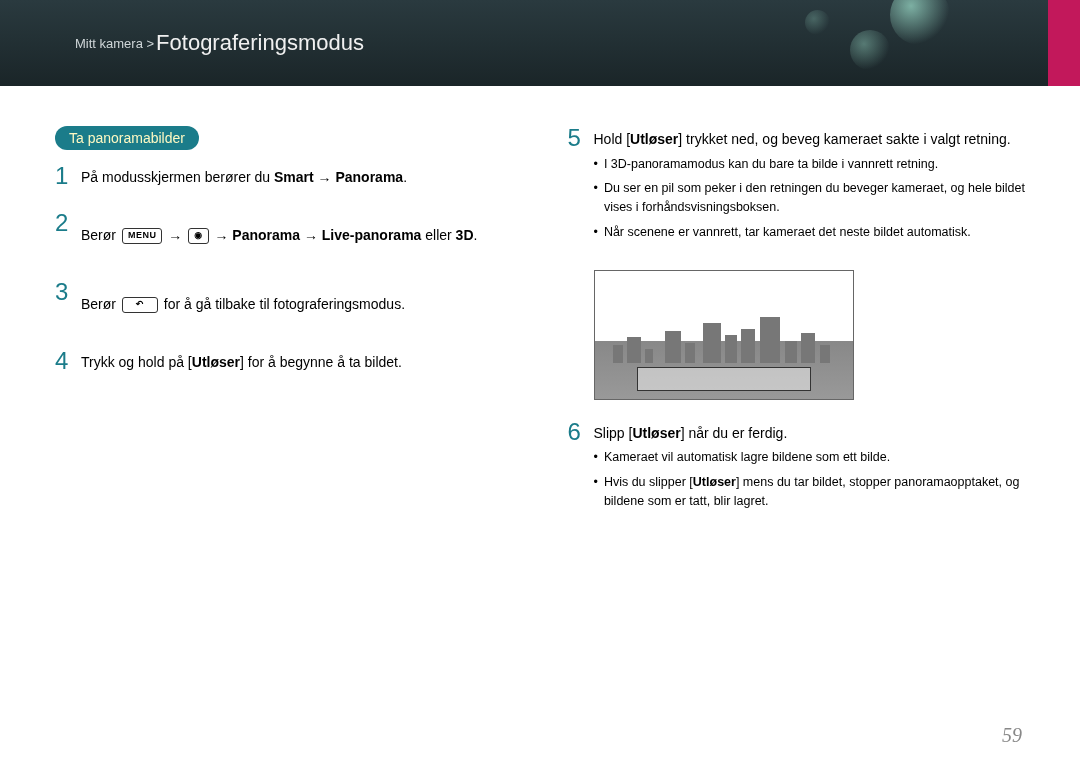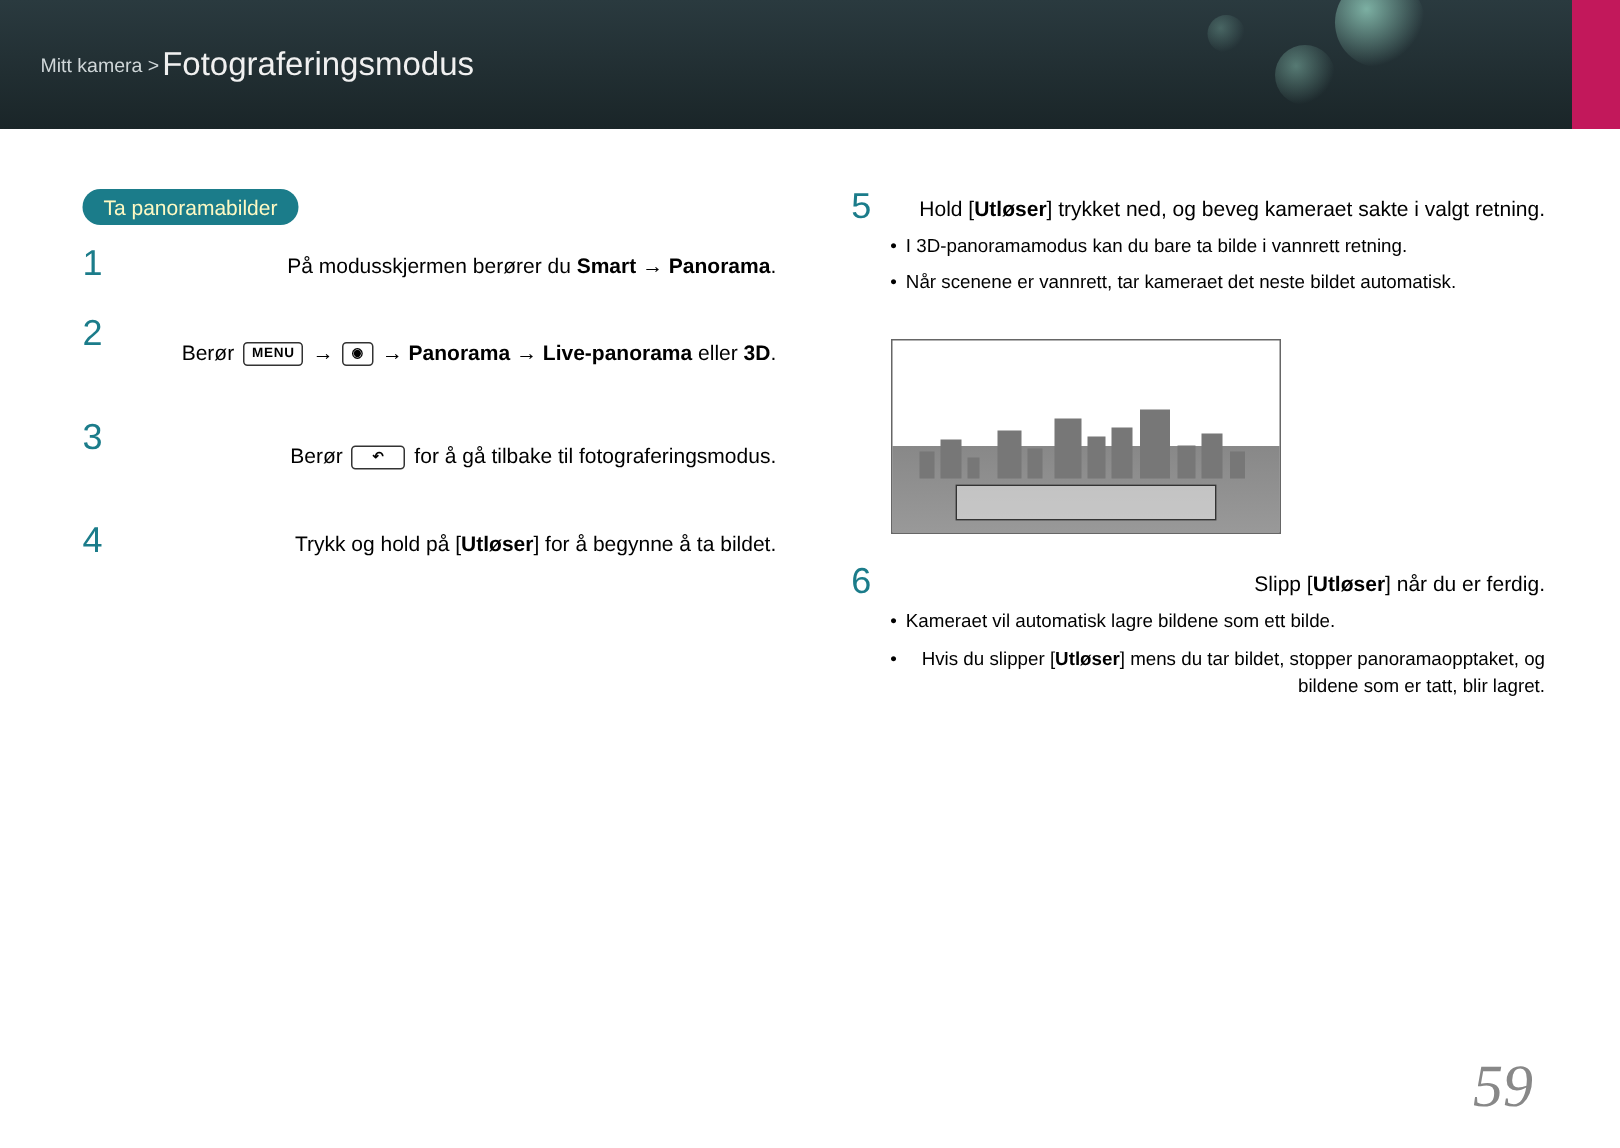--- a/index.html
+++ b/index.html
@@ -3,21 +3,21 @@
 <meta charset="utf-8">
 <style>
   * { box-sizing: border-box; margin: 0; padding: 0; }
   body { font-family: 'Segoe UI', 'Helvetica Neue', sans-serif; background: #fff; width: 1080px; height: 765px; position: relative; overflow: hidden; color: #000; }
   .header {
     height: 86px;
     background: linear-gradient(to bottom, #2a3a3f 0%, #1a2528 100%);
     position: relative;
     display: flex;
     align-items: center;
-    padding-left: 27px;
+    padding-left: 75px;
     overflow: hidden;
   }
   .breadcrumb { color: #cfd6d8; font-size: 13px; }
   .title { color: #f0f0f0; font-size: 22px; font-weight: 300; margin-left: 2px;}
   .header-accent {
     position: absolute; right: 0; top: 0; width: 32px; height: 86px; background: #c2185b;
   }
   .orb { position:absolute; border-radius:50%; background: radial-gradient(circle at 35% 35%, rgba(180,255,230,0.6), rgba(0,80,60,0) 70%); }
   .orb1 { width:60px; height:60px; right:130px; top:-15px; }
   .orb2 { width:40px; height:40px; right:190px; top:30px; opacity:.6;}
@@ -28,21 +28,21 @@
     gap: 50px;
   }
   .col { flex: 1; }
   .pill {
     display: inline-block; background: #1b7c8a; color: #fef9c3; font-size: 14px; font-weight: 500;
     padding: 4px 14px; border-radius: 12px; margin-bottom: 14px;
   }
   .intro { font-size: 12.5px; line-height: 1.5; color: #222; margin-bottom: 28px; }
   .step { display: flex; margin-bottom: 22px; font-size: 14px; line-height: 1.55; }
   .stepnum { font-size: 24px; font-weight: 300; color: #1b7c8a; font-family: 'Segoe UI Light', sans-serif; width: 26px; flex-shrink:0; line-height:1;}
-  .steptext { flex:1; padding-top:3px;text-align:right;}
+  .steptext { flex:1; padding-top:3px;}
   .bold { font-weight: 700; }
   .keycap {
     display: inline-flex; align-items:center; justify-content:center;
     border: 1px solid #333; border-radius: 3px;
     font-size: 9px; font-weight:700; letter-spacing:.5px;
     padding: 1px 5px; margin: 14px 2px; vertical-align: middle;
     background:#fff; min-width:20px; height:16px; line-height:1;
   }
   .bullets { list-style: none; padding-left: 0; margin-top:4px;}
   .bullets li { font-size: 12.5px; line-height:1.5; margin-bottom:6px; display:flex;}
@@ -53,21 +53,21 @@
     overflow:hidden;
   }
   .skyline { position:absolute; bottom:36px; left:0; right:0; height:40px;}
   .skyline span { position:absolute; bottom:0; background:#777;}
   .b1{left:18px;width:10px;height:18px}.b2{left:32px;width:14px;height:26px}.b3{left:50px;width:8px;height:14px}
   .b4{left:70px;width:16px;height:32px}.b5{left:90px;width:10px;height:20px}.b6{left:108px;width:18px;height:40px}
   .b7{left:130px;width:12px;height:28px}.b8{left:146px;width:14px;height:34px}.b9{left:165px;width:20px;height:46px}
   .b10{left:190px;width:12px;height:22px}.b11{left:206px;width:14px;height:30px}.b12{left:225px;width:10px;height:18px}
   .strip { position:absolute; bottom:8px; left:42px; right:42px; height:24px; border:1.5px solid #333; background:rgba(230,230,230,.6);}
   .pagenum {
-    position:absolute; right:58px; bottom:18px; font-size:40px; font-style:italic; color:#888; font-family: Georgia, serif; font-weight:300;
+    position:absolute; right:58px; bottom:18px; font-size:20px; font-style:italic; color:#888; font-family: Georgia, serif; font-weight:300;
   }
 </style>
 </head>
 <body>
 
 <div class="header">
   <span class="breadcrumb">Mitt kamera &gt;</span>
   <span class="title">Fotograferingsmodus</span>
   <div class="orb orb1"></div>
   <div class="orb orb2"></div>
@@ -111,20 +111,23 @@
   <div class="col">
     <div class="step">
       <div class="stepnum">5</div>
       <div class="steptext">
         <span>Hold [</span><span class="bold">Utløser</span><span>] trykket ned, og beveg kameraet sakte i valgt retning.</span>
         <ul class="bullets">
           <li>
               <span>I 3D-panoramamodus kan du bare ta bilde i vannrett retning.</span>
             </li>
           <li>
+              <span>Du ser en pil som peker i den retningen du beveger kameraet, og hele bildet vises i forhåndsvisningsboksen.</span>
+            </li>
+          <li>
               <span>Når scenene er vannrett, tar kameraet det neste bildet automatisk.</span>
             </li>
         </ul>
       </div>
     </div>
 
     <div class="pano">
       <div class="skyline">
         <span class="b1"></span>
           <span class="b2"></span>

